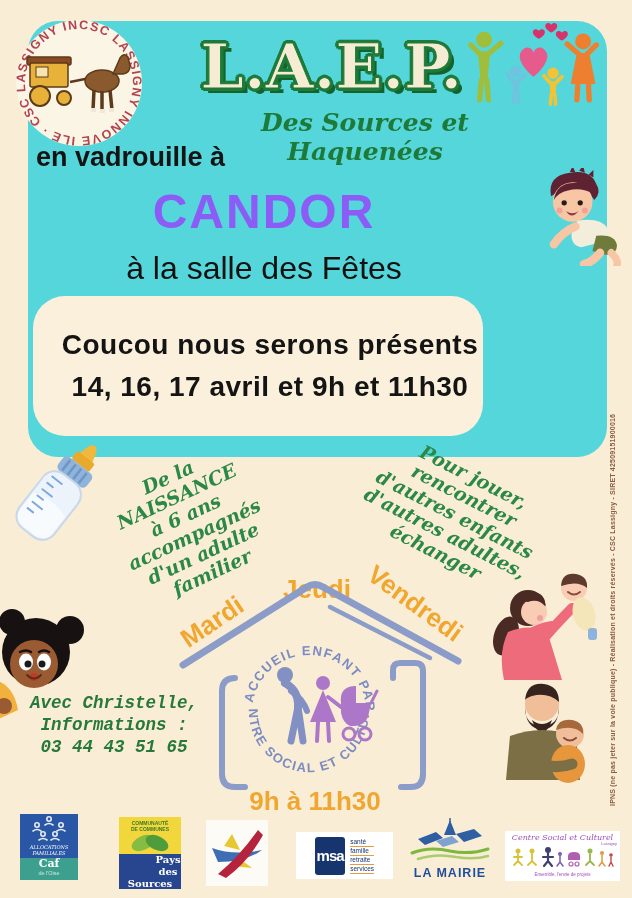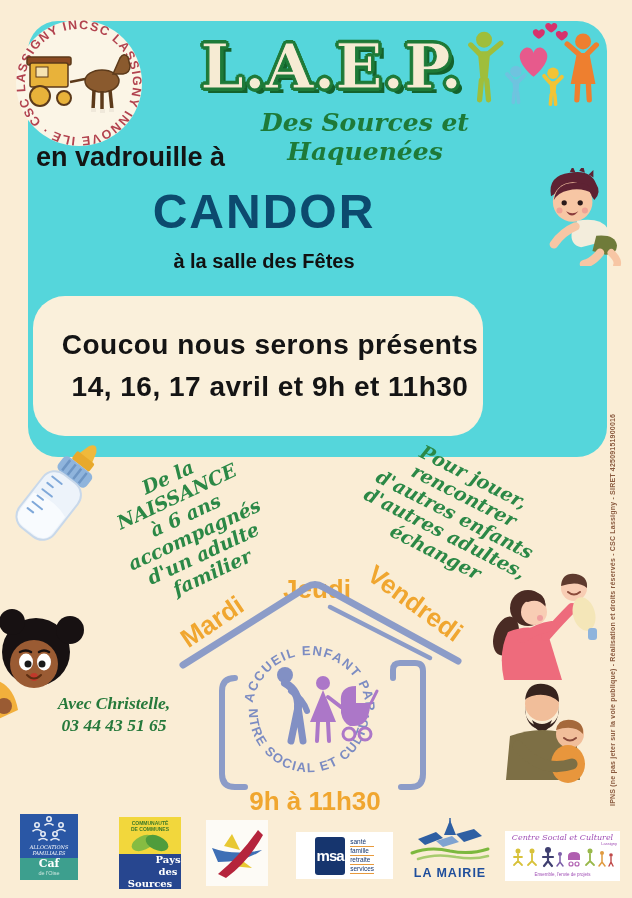--- a/index.html
+++ b/index.html
@@ -11,41 +11,41 @@
   .teal-card{left:28px;top:21px;width:579px;height:436px;background:#55D6DB;border-radius:30px;}
   .laep-title{left:150px;top:30px;width:312px;text-align:right;
     font-family:"DejaVu Serif",serif;font-weight:bold;font-size:62px;color:#F6EBD3;
     -webkit-text-stroke:1px #1E7A38;
     text-shadow:3px 0 0 #1E7A38,-3px 0 0 #1E7A38,0 3px 0 #1E7A38,0 -3px 0 #1E7A38,
       2px 2px 0 #1E7A38,-2px 2px 0 #1E7A38,2px -2px 0 #1E7A38,-2px -2px 0 #1E7A38,5px 5px 0 #14622C;}
   .subtitle{left:195px;top:108px;width:340px;text-align:center;font-family:"DejaVu Serif",serif;
     font-style:italic;font-weight:bold;font-size:25px;color:#1E7A38;}
   .intro{left:36px;top:142px;font-size:27px;font-weight:bold;color:#141414;}
   .place{left:28px;top:184px;width:472px;text-align:center;font-size:48px;font-weight:bold;
-    letter-spacing:2px;color:#0c4a6e;}
-  .venue{left:28px;top:250px;width:472px;text-align:center;font-size:20px;font-weight:bold;color:#111;}
+    letter-spacing:2px;color:#8b5cf6;}
+  .venue{left:28px;top:250px;width:472px;text-align:center;font-size:32px;font-weight:normal;color:#111;}
   .announce-box{left:33px;top:296px;width:450px;height:140px;background:#FAF0DB;border-radius:32px;
     display:flex;flex-direction:column;justify-content:center;align-items:center;gap:10px;}
   .announce-line{font-size:28px;font-weight:bold;color:#141414;letter-spacing:0.5px;margin-left:24px;}
 
   
   .note{font-family:"DejaVu Serif",serif;font-style:italic;font-weight:bold;font-size:19px;
     color:#2B8846;text-align:center;line-height:21px;}
   .note-left{left:100px;top:462px;width:180px;transform:rotate(-25deg);}
   .note-right{left:362px;top:462px;width:185px;transform:rotate(27deg);}
 
   .day{color:#F0A62F;font-size:26px;font-weight:bold;}
   .day-jeudi{left:283px;top:574px;}
   .day-mardi{left:175px;top:598px;width:100px;transform:rotate(-34deg);}
   .day-vendredi{left:358px;top:594px;width:130px;transform:rotate(36deg);}
 
   .hours{left:230px;top:786px;width:170px;text-align:center;color:#F0A62F;
     font-size:26px;font-weight:bold;}
 
-  .contact{left:25px;top:692px;width:178px;text-align:center;font-family:Liberation Serif, serif;
+  .contact{left:25px;top:692px;width:178px;text-align:center;font-family:Liberation Mono, monospace;
     font-style:italic;font-weight:bold;font-size:17.5px;color:#26793B;line-height:22px;}
 
   .legal-vert{left:609px;top:386px;height:420px;width:14px;writing-mode:vertical-rl;
     transform:rotate(180deg);font-size:7px;font-weight:bold;color:#8A5B40;letter-spacing:.2px;
     white-space:nowrap;}
 
   
   .logo-box{overflow:hidden;}
   .caf{left:20px;top:814px;width:58px;height:66px;display:flex;flex-direction:column;}
   .caf-top{background:#2A57A5;flex:1;display:flex;flex-direction:column;align-items:center;
@@ -271,20 +271,21 @@
     <circle cx="34" cy="56" r="3.5" fill="#1A1A1A"></circle>
     <circle cx="48" cy="56" r="3.5" fill="#1A1A1A"></circle>
     <path d="M 26,44 Q 32,41 37,44 M 45,44 Q 50,41 55,44" stroke="#171112" stroke-width="2.5" fill="none" stroke-linecap="round"></path>
     <circle cx="40" cy="69" r="4" fill="#C0392B"></circle>
     <path d="M 33,67 Q 40,74 47,67" stroke="#5C2E12" stroke-width="2" fill="none" stroke-linecap="round"></path>
     <circle cx="10" cy="98" r="8" fill="#9A5B33"></circle>
   </svg>
 
   <div class="abs contact">
     <div>Avec Christelle,</div>
+    <div>Informations :</div>
     <div>03 44 43 51 65</div>
   </div>
 
   <svg class="abs" style="left:488px;top:556px" width="118" height="128" viewBox="0 0 118 128">
     <ellipse cx="18" cy="80" rx="12" ry="20" fill="#4A2B24" transform="rotate(18 18 80)"></ellipse>
     <circle cx="40" cy="52" r="18" fill="#4A2B24"></circle>
     <circle cx="46" cy="56" r="13" fill="#F8CDB4"></circle>
     <path d="M 30,44 Q 38,32 52,38 Q 58,42 57,50 Q 50,42 40,46 Z" fill="#4A2B24"></path>
     <circle cx="52" cy="62" r="3" fill="#F0A0A0"></circle>
     <path d="M 20,76 Q 44,66 60,78 L 74,124 L 16,124 Q 10,96 20,76 Z" fill="#EE6B7C"></path>

